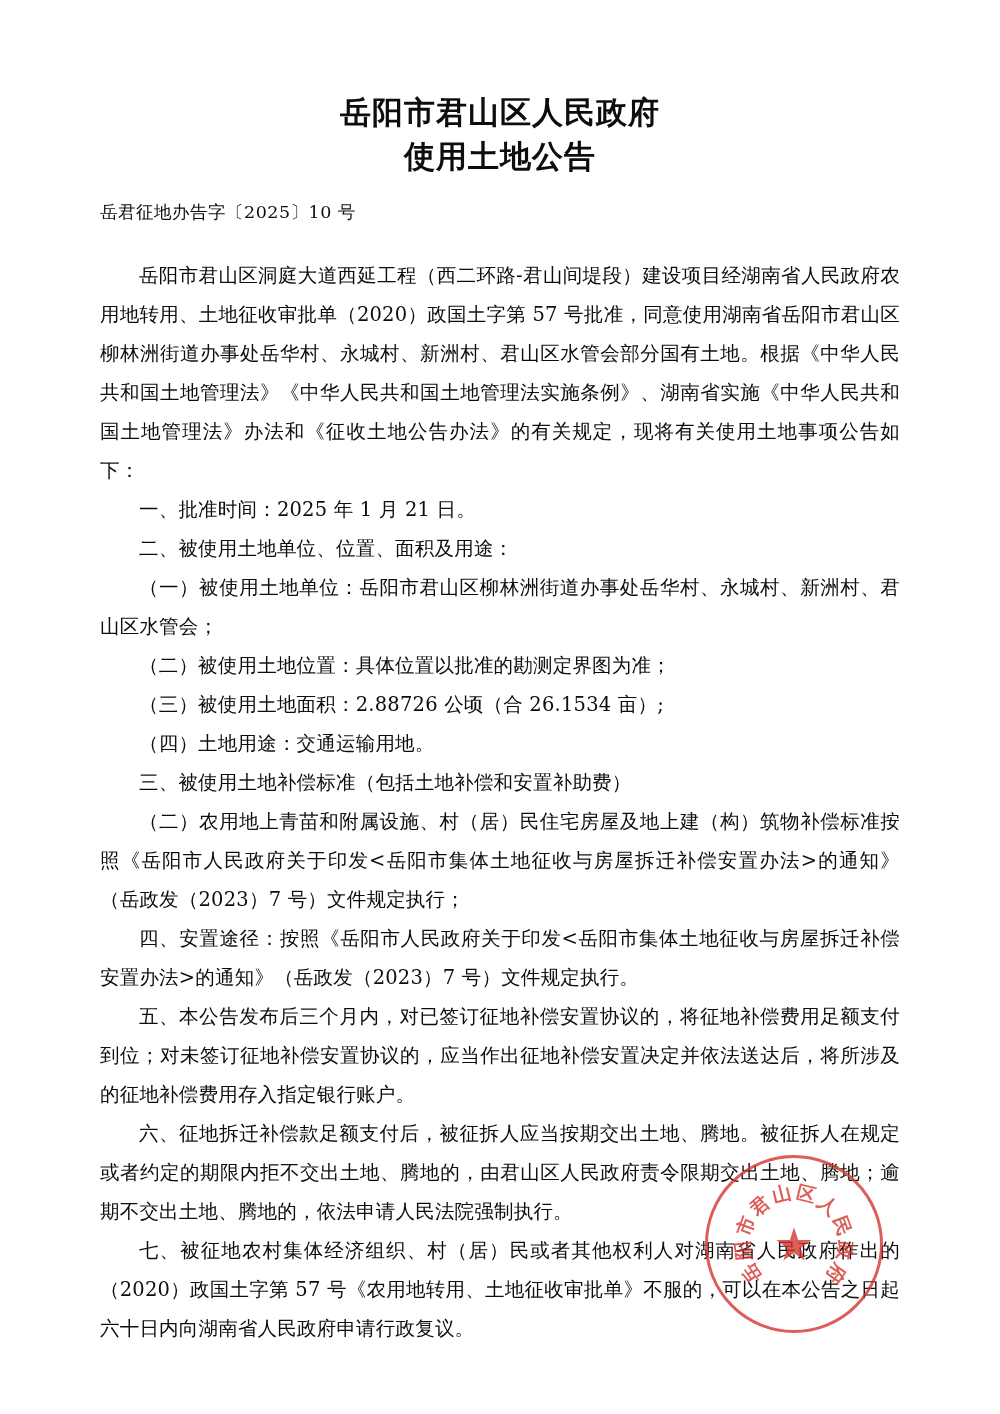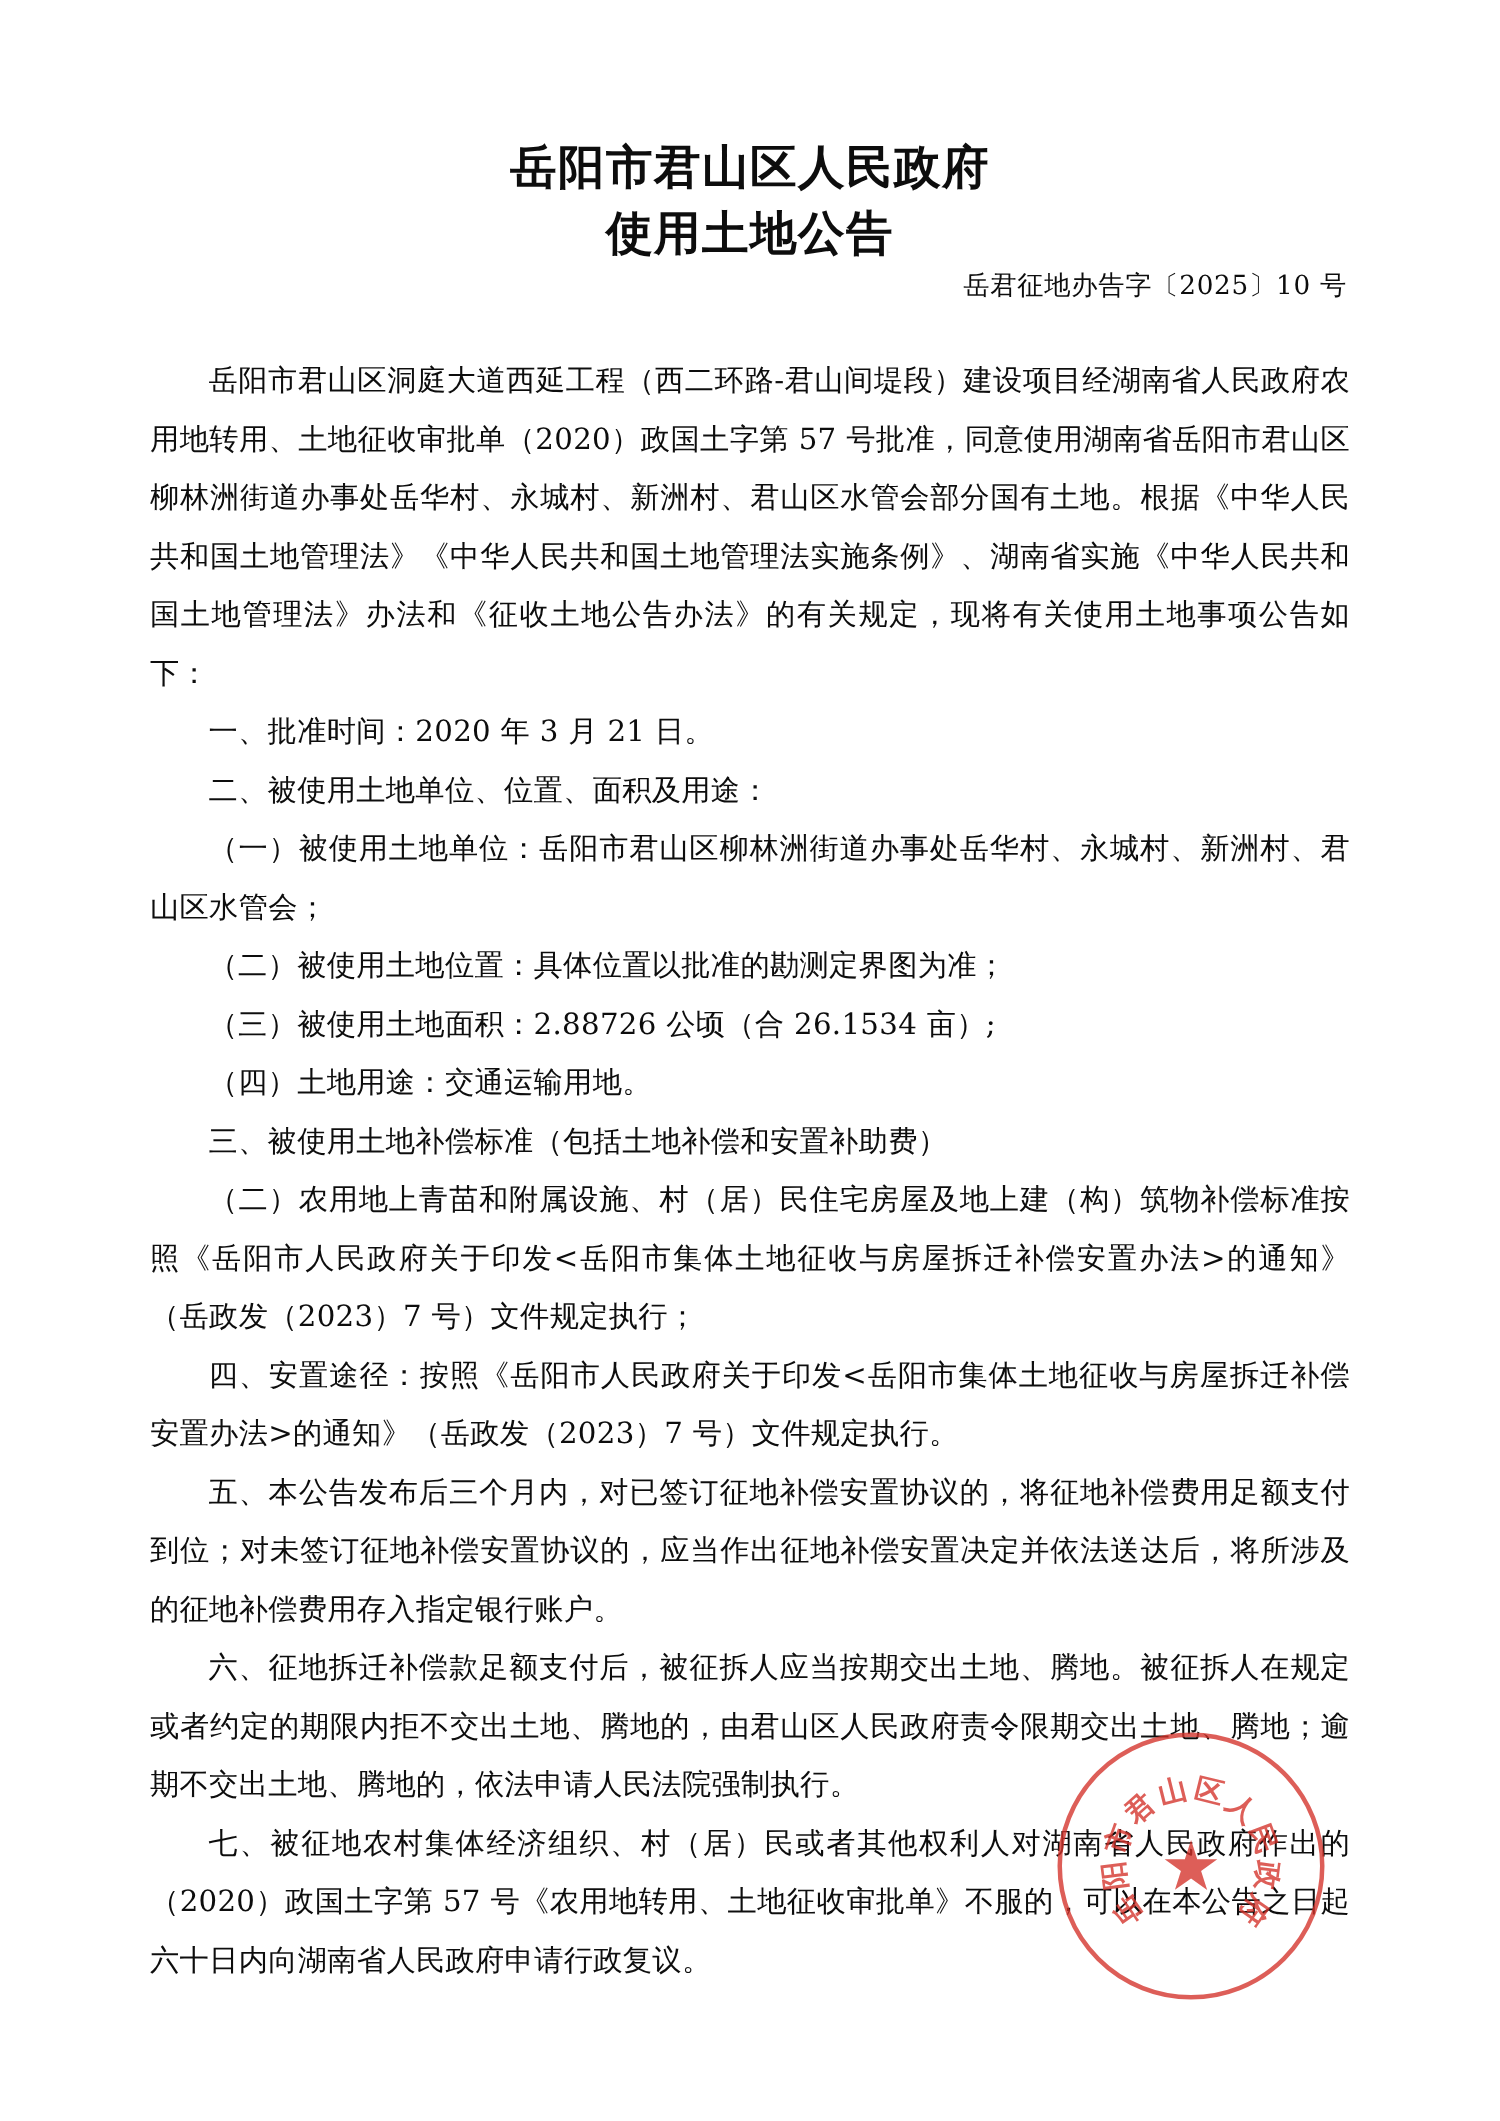--- a/index.html
+++ b/index.html
@@ -28,22 +28,22 @@
     font-size: 31px;
     font-weight: bold;
     line-height: 1.42;
     letter-spacing: 1px;
     margin: 20px 0 0 0;
   }
   .doc-title .line {
     display: block;
   }
   .doc-number {
-    text-align: right;
     font-size: 17.5px;
+    margin-top: 22px;
     letter-spacing: 0.5px;
     padding-right: 2px;
   }
   .body-text {
     margin-top: 32px;
     font-size: 19.5px;
     line-height: 2.0;
     text-align: justify;
     text-justify: inter-ideograph;
     letter-spacing: 0.2px;
@@ -100,21 +100,21 @@
 
   <div class="doc-title">
     <span class="line">岳阳市君山区人民政府</span>
     <span class="line">使用土地公告</span>
   </div>
 
   <div class="doc-number">岳君征地办告字〔2025〕10 号</div>
 
   <div class="body-text">
     <p class="para">岳阳市君山区洞庭大道西延工程（西二环路-君山间堤段）建设项目经湖南省人民政府农用地转用、土地征收审批单（2020）政国土字第 57 号批准，同意使用湖南省岳阳市君山区柳林洲街道办事处岳华村、永城村、新洲村、君山区水管会部分国有土地。根据《中华人民共和国土地管理法》《中华人民共和国土地管理法实施条例》、湖南省实施《中华人民共和国土地管理法》办法和《征收土地公告办法》的有关规定，现将有关使用土地事项公告如下：</p>
-    <p class="para">一、批准时间：2020 年 3 月 21 日。</p>
+    <p class="para">一、批准时间：2025 年 1 月 21 日。</p>
     <p class="para">二、被使用土地单位、位置、面积及用途：</p>
     <p class="para">（一）被使用土地单位：岳阳市君山区柳林洲街道办事处岳华村、永城村、新洲村、君山区水管会；</p>
     <p class="para">（二）被使用土地位置：具体位置以批准的勘测定界图为准；</p>
     <p class="para">（三）被使用土地面积：2.88726 公顷（合 26.1534 亩）;</p>
     <p class="para">（四）土地用途：交通运输用地。</p>
     <p class="para">三、被使用土地补偿标准（包括土地补偿和安置补助费）</p>
     <p class="para">（二）农用地上青苗和附属设施、村（居）民住宅房屋及地上建（构）筑物补偿标准按照《岳阳市人民政府关于印发&lt;岳阳市集体土地征收与房屋拆迁补偿安置办法&gt;的通知》（岳政发（2023）7 号）文件规定执行；</p>
     <p class="para">四、安置途径：按照《岳阳市人民政府关于印发&lt;岳阳市集体土地征收与房屋拆迁补偿安置办法&gt;的通知》（岳政发（2023）7 号）文件规定执行。</p>
     <p class="para">五、本公告发布后三个月内，对已签订征地补偿安置协议的，将征地补偿费用足额支付到位；对未签订征地补偿安置协议的，应当作出征地补偿安置决定并依法送达后，将所涉及的征地补偿费用存入指定银行账户。</p>
     <p class="para">六、征地拆迁补偿款足额支付后，被征拆人应当按期交出土地、腾地。被征拆人在规定或者约定的期限内拒不交出土地、腾地的，由君山区人民政府责令限期交出土地、腾地；逾期不交出土地、腾地的，依法申请人民法院强制执行。</p>

